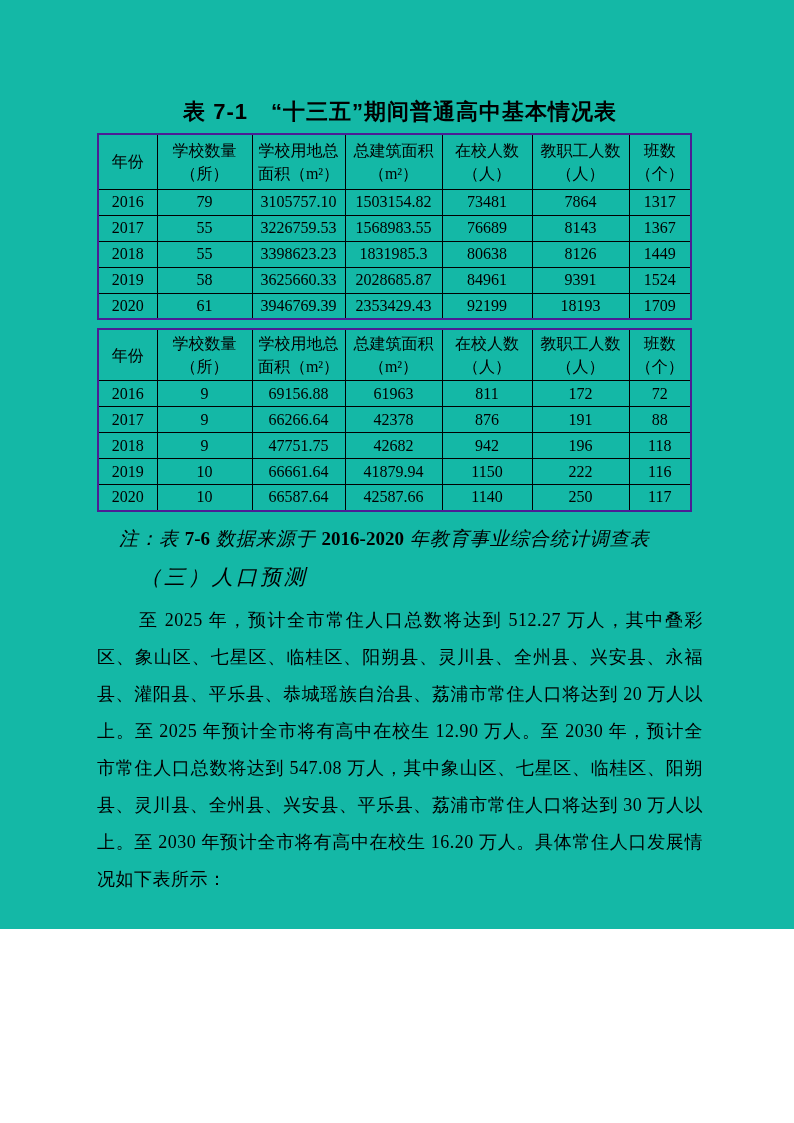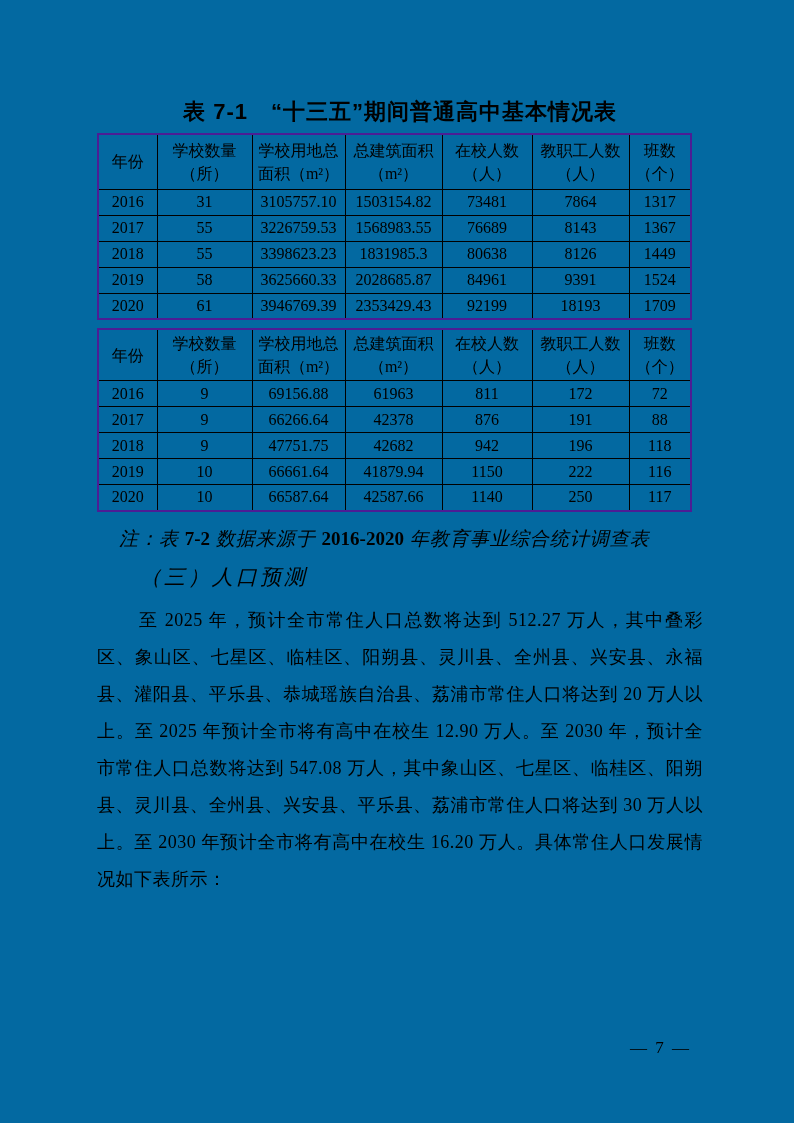--- a/index.html
+++ b/index.html
@@ -4,22 +4,22 @@
 <style>
   * { margin: 0; padding: 0; box-sizing: border-box; }
   html, body { background: #ffffff; }
   body {
     width: 794px; height: 1123px;
     font-family: "Liberation Serif", "DejaVu Serif", serif;
     color: #000000;
   }
   .page {
     position: relative;
-    width: 794px; height: 1123px;
-    background: #0369a1;
+    width: 794px; height: 929px;
+    background: #14b8a6;
     overflow: hidden;
   }
   .content { padding: 99px 91px 0 97px; }
 
   .table-title {
     text-align: center;
     font-family: "Liberation Sans", "DejaVu Sans", sans-serif;
     font-weight: bold;
     font-size: 22px;
     line-height: 26px;
@@ -129,21 +129,21 @@
             </th>
             <th>
               <div>班数</div>
               <div>（个）</div>
             </th>
           </tr>
         </thead>
       <tbody>
           <tr>
             <td>2016</td>
-            <td>31</td>
+            <td>79</td>
             <td>3105757.10</td>
             <td>1503154.82</td>
             <td>73481</td>
             <td>7864</td>
             <td>1317</td>
           </tr>
           <tr>
             <td>2017</td>
             <td>55</td>
             <td>3226759.53</td>
@@ -266,21 +266,21 @@
             <td>10</td>
             <td>66587.64</td>
             <td>42587.66</td>
             <td>1140</td>
             <td>250</td>
             <td>117</td>
           </tr>
         </tbody>
     </table>
 
-    <div class="note"><span>注：表 </span><span class="num">7-2</span><span> 数据来源于 </span><span class="num">2016-2020</span><span> 年教育事业综合统计调查表</span></div>
+    <div class="note"><span>注：表 </span><span class="num">7-6</span><span> 数据来源于 </span><span class="num">2016-2020</span><span> 年教育事业综合统计调查表</span></div>
 
     <div class="section-heading">（三）人口预测</div>
 
     <div class="body-paragraph">至 2025 年，预计全市常住人口总数将达到 512.27 万人，其中叠彩区、象山区、七星区、临桂区、阳朔县、灵川县、全州县、兴安县、永福县、灌阳县、平乐县、恭城瑶族自治县、荔浦市常住人口将达到 20 万人以上。至 2025 年预计全市将有高中在校生 12.90 万人。至 2030 年，预计全市常住人口总数将达到 547.08 万人，其中象山区、七星区、临桂区、阳朔县、灵川县、全州县、兴安县、平乐县、荔浦市常住人口将达到 30 万人以上。至 2030 年预计全市将有高中在校生 16.20 万人。具体常住人口发展情况如下表所示：</div>
 
   </div>
 
   <div class="page-number">— 7 —</div>
 </div>
 

